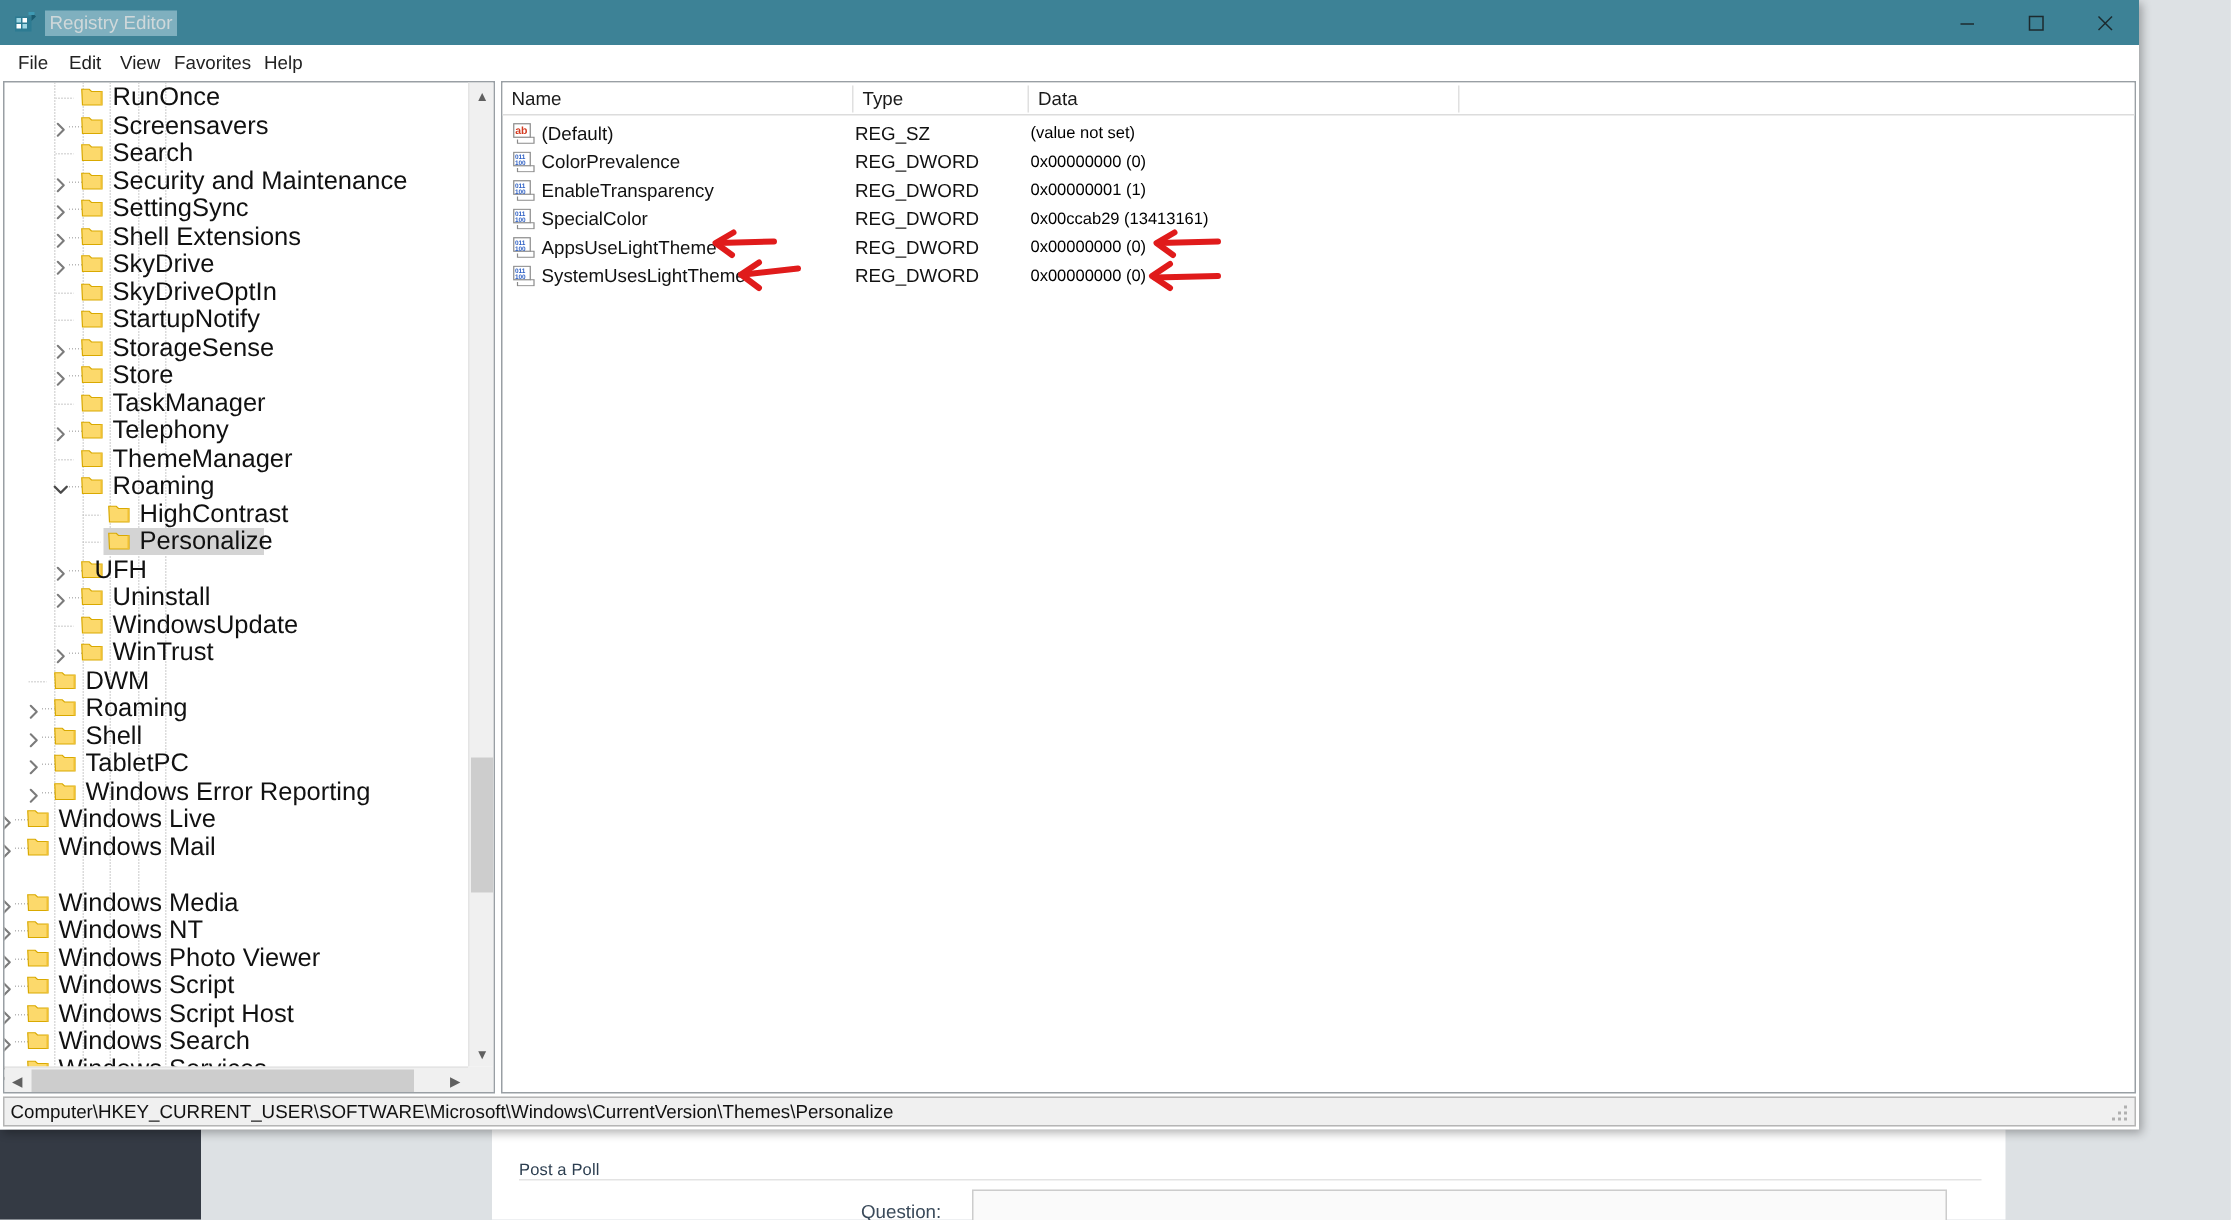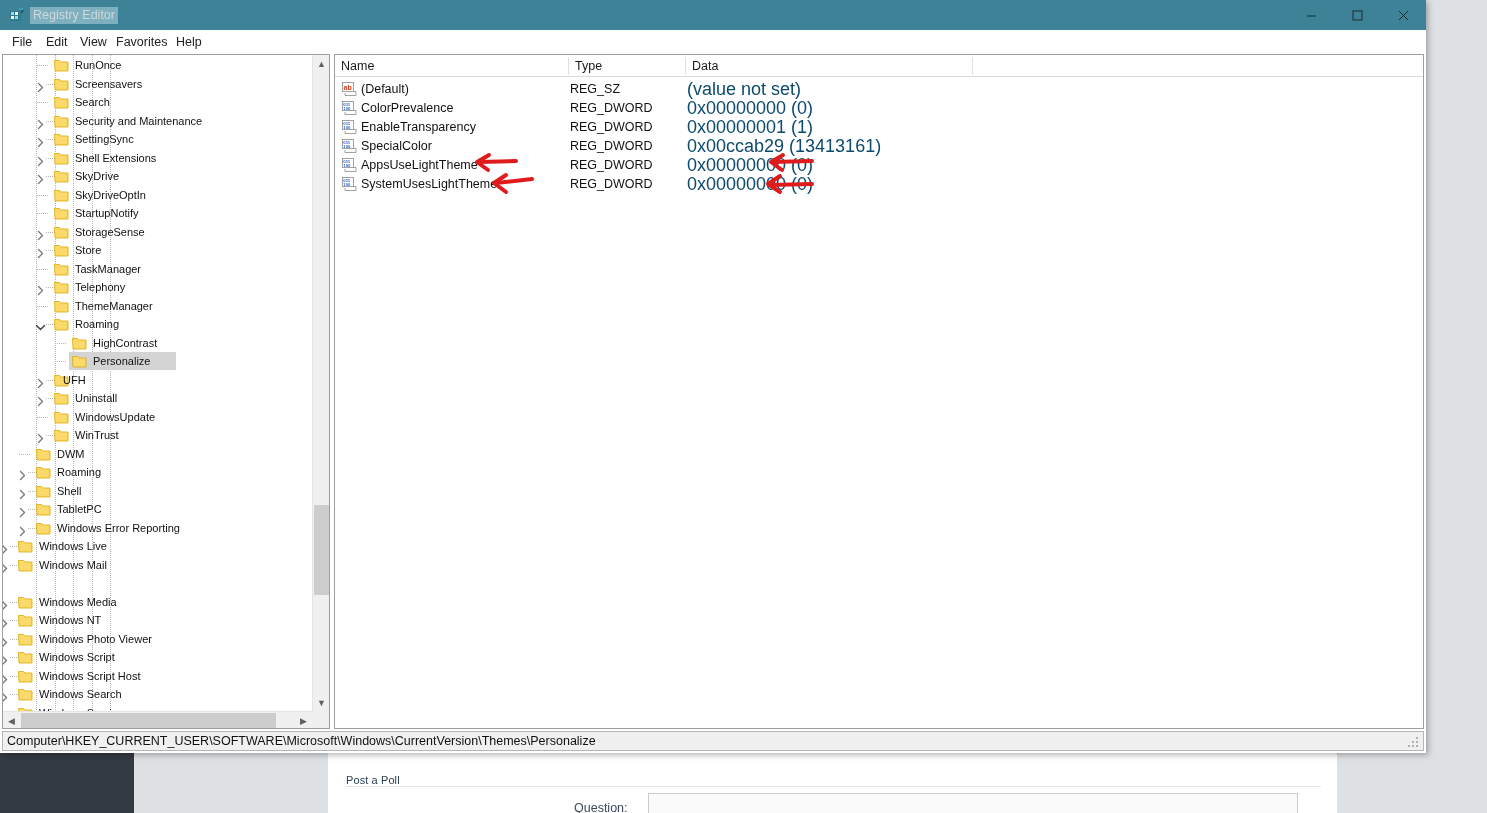--- a/index.html
+++ b/index.html
@@ -94,21 +94,21 @@
   }
   .tnode .stub {
     position: absolute; top: 9px; width: 9px; height: 1px;
     background-image: linear-gradient(to right, #b6b6b6 1px, transparent 1px);
     background-size: 2px 1px;
   }
   .tnode .folder {
     position: absolute; top: 2px; width: 15px; height: 13px;
   }
   .tnode .tlabel {
-    position: absolute; top: 1px; font-size: 11px; color: #111; white-space: nowrap;
+    position: absolute; top: 1px; font-size: 17px; color: #111; white-space: nowrap;
     line-height: 16px;
     text-align: center;
   }
   .tnode.selected .selbg {
     position: absolute; top: 0px; height: 18px; background: #d4d4d4;
   }
 
   
   .sb-v {
     position: absolute; right: 0; top: 0; width: 17px; bottom: 17px;
@@ -147,21 +147,21 @@
     position: absolute; top: 0; height: 22px;
     display: flex; align-items: center;
     font-size: 12.5px; color: #1a1a1a; padding-left: 6px;
   }
   .colsep { position: absolute; top: 2px; width: 1px; height: 18px; background: #e0e0e0; }
 
   .vrow { position: absolute; left: 0; right: 0; height: 19px; }
   .vicon { position: absolute; left: 7px; top: 2px; width: 15px; height: 14px; }
   .vname { position: absolute; left: 26px; top: 1px; font-size: 12.5px; color: #111; line-height: 17px; white-space: nowrap; }
   .vtype { position: absolute; left: 235px; top: 1px; font-size: 12.5px; color: #111; line-height: 17px; white-space: nowrap; }
-  .vdata { position: absolute; left: 352px; top: 1px; font-size: 18px; color: #0c4a6e; line-height: 17px; white-space: nowrap; }
+  .vdata { position: absolute; left: 352px; top: 1px; font-size: 11px; color: #000000; line-height: 17px; white-space: nowrap; }
 
   
   #statusbar {
     position: absolute; left: 2px; bottom: 2px; width: 1422px; height: 20px;
     background: #f0f0f0; border: 1px solid #b5b5b5;
     display: flex; align-items: center;
   }
   #status-text { font-size: 12.5px; color: #111; padding-left: 4px; }
   #resize-grip { position: absolute; right: 3px; bottom: 2px; width: 12px; height: 12px; }
 

